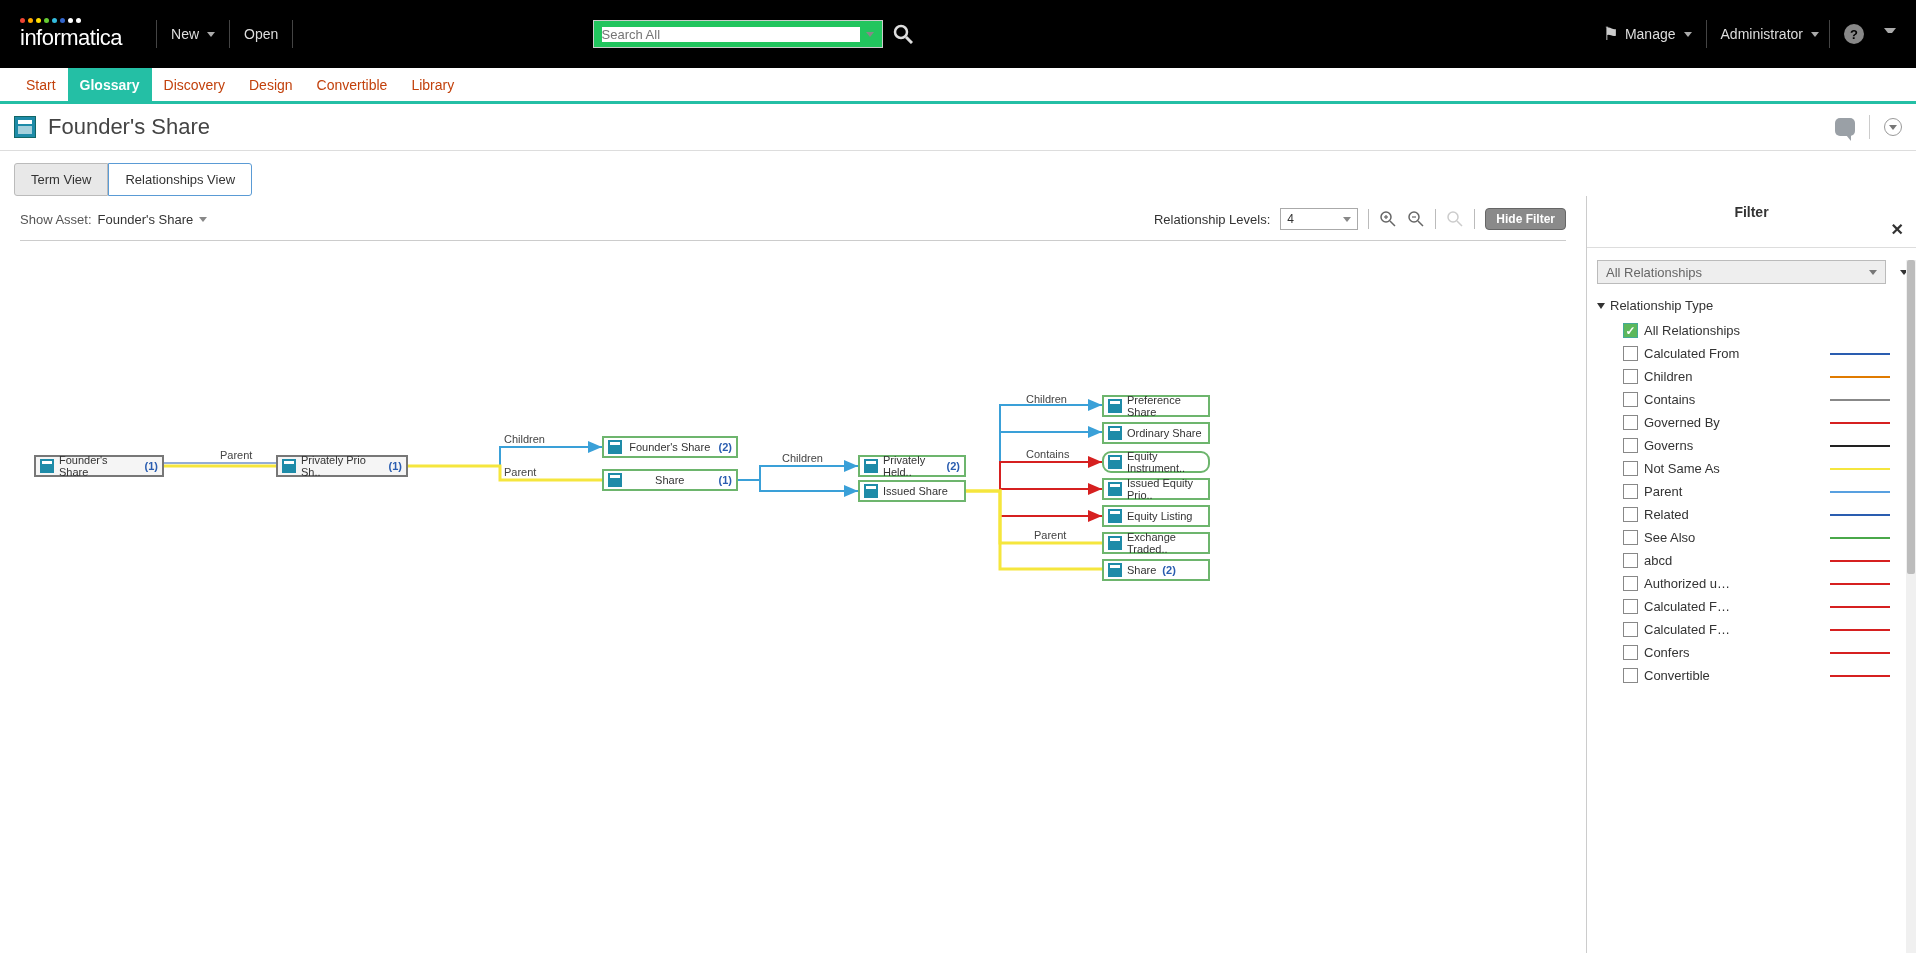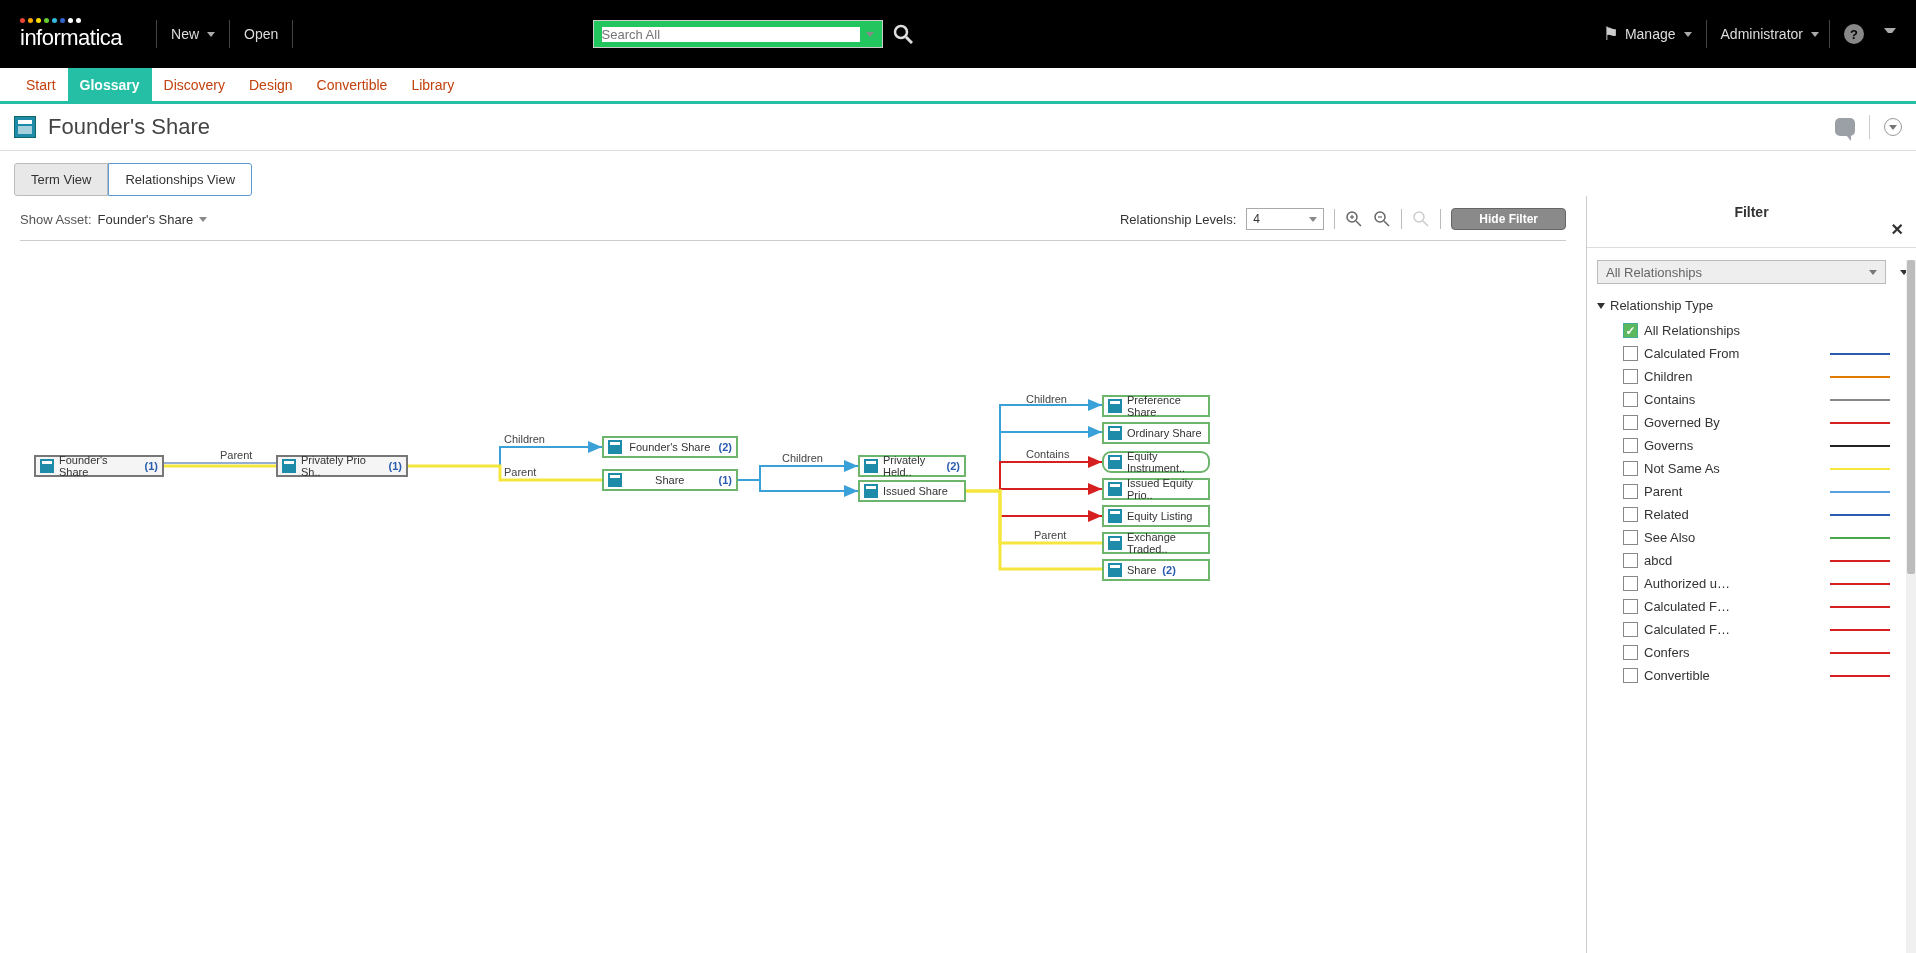--- a/index.html
+++ b/index.html
@@ -55,21 +55,21 @@
 .canvas-area { flex: 1; position: relative; padding: 12px 20px 0 20px; display: flex; flex-direction: column; }
 .toolbar-row { display: flex; align-items: center; padding-bottom: 10px; border-bottom: 1px solid #ccc; }
 .show-asset-label { color: #555; font-size: 13px; }
 .show-asset-val { color: #333; font-size: 13px; margin-left: 6px; display: flex; align-items: center; gap: 6px; cursor: pointer; }
 .toolbar-right { margin-left: auto; display: flex; align-items: center; gap: 10px; }
 .levels-label { font-size: 13px; color: #333; }
 .levels-input { width: 78px; height: 22px; border: 1px solid #aaa; padding: 0 6px; font-size: 12px; display: flex; align-items: center; justify-content: space-between; background: #fff; }
 .tool-sep { width: 1px; height: 20px; background: #bbb; }
 .tool-btn { width: 18px; height: 18px; cursor: pointer; color: #666; display: flex; align-items: center; justify-content: center; }
 .tool-btn.disabled { color: #ccc; }
-.hide-filter-btn { background: #8a8a8a; color: #fff; border: 1px solid #666; padding: 3px 27px; font-size: 12px; font-weight: bold; border-radius: 4px; cursor: pointer; }
+.hide-filter-btn { background: #8a8a8a; color: #fff; border: 1px solid #666; padding: 3px 10px; font-size: 12px; font-weight: bold; border-radius: 4px; cursor: pointer; }
 
 .canvas { flex: 1; position: relative; overflow: hidden; }
 .canvas svg { position: absolute; top: 0; left: 0; }
 
 .node { position: absolute; border: 2px solid #888; background: #fff; display: flex; align-items: center; padding: 2px 4px; font-size: 11px; height: 22px; }
 .node.lvl1 { border-color: #777; background: #f5f5f5; }
 .node.green { border-color: #6db56d; }
 .node .node-icon { width: 14px; height: 14px; background: #1e8ba8; margin-right: 5px; flex-shrink: 0; position: relative; }
 .node .node-icon::before { content: ""; position: absolute; left: 2px; right: 2px; top: 2px; height: 3px; background: #fff; }
 .node .count { color: #2a5db0; font-weight: bold; margin-left: 6px; }

